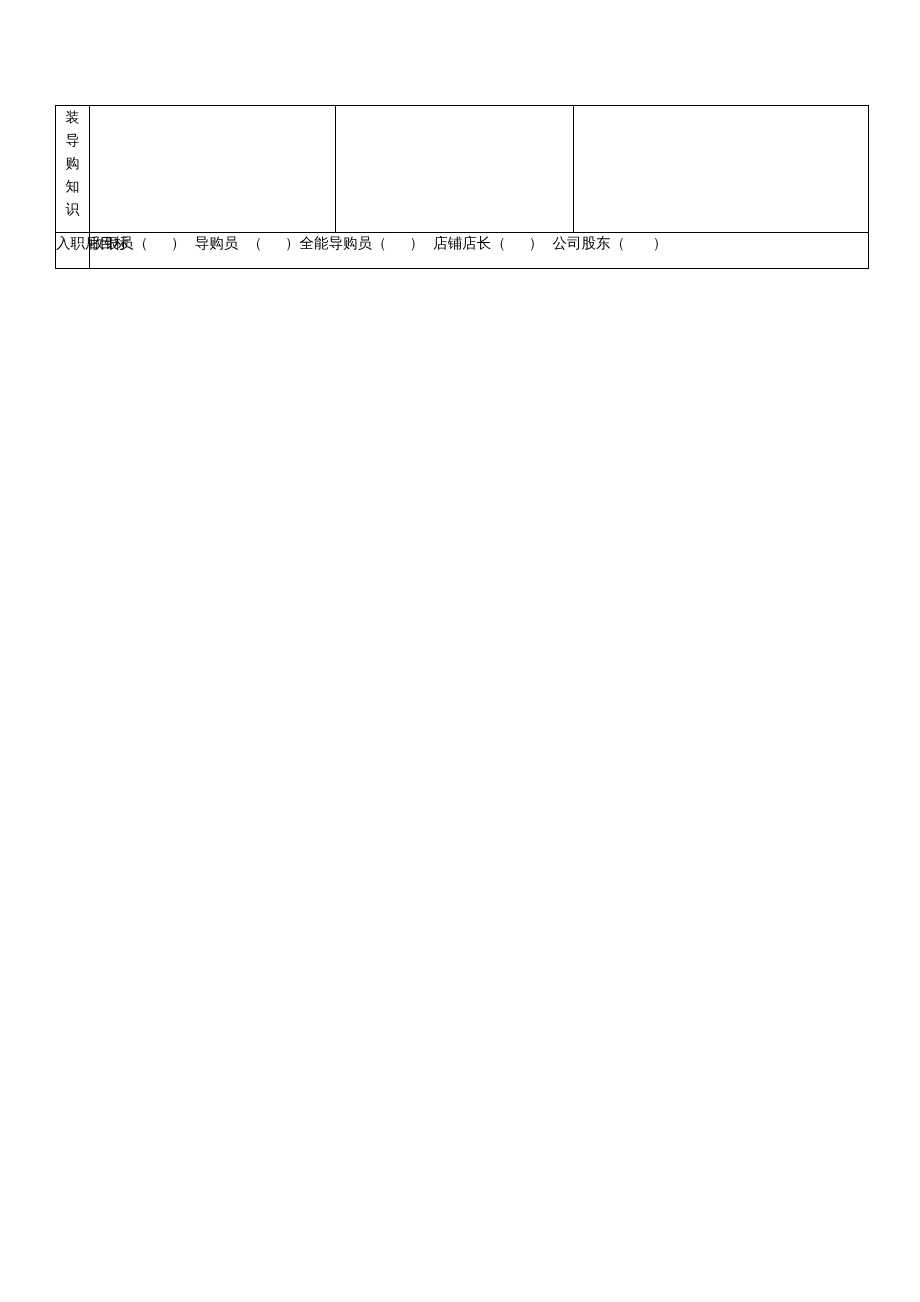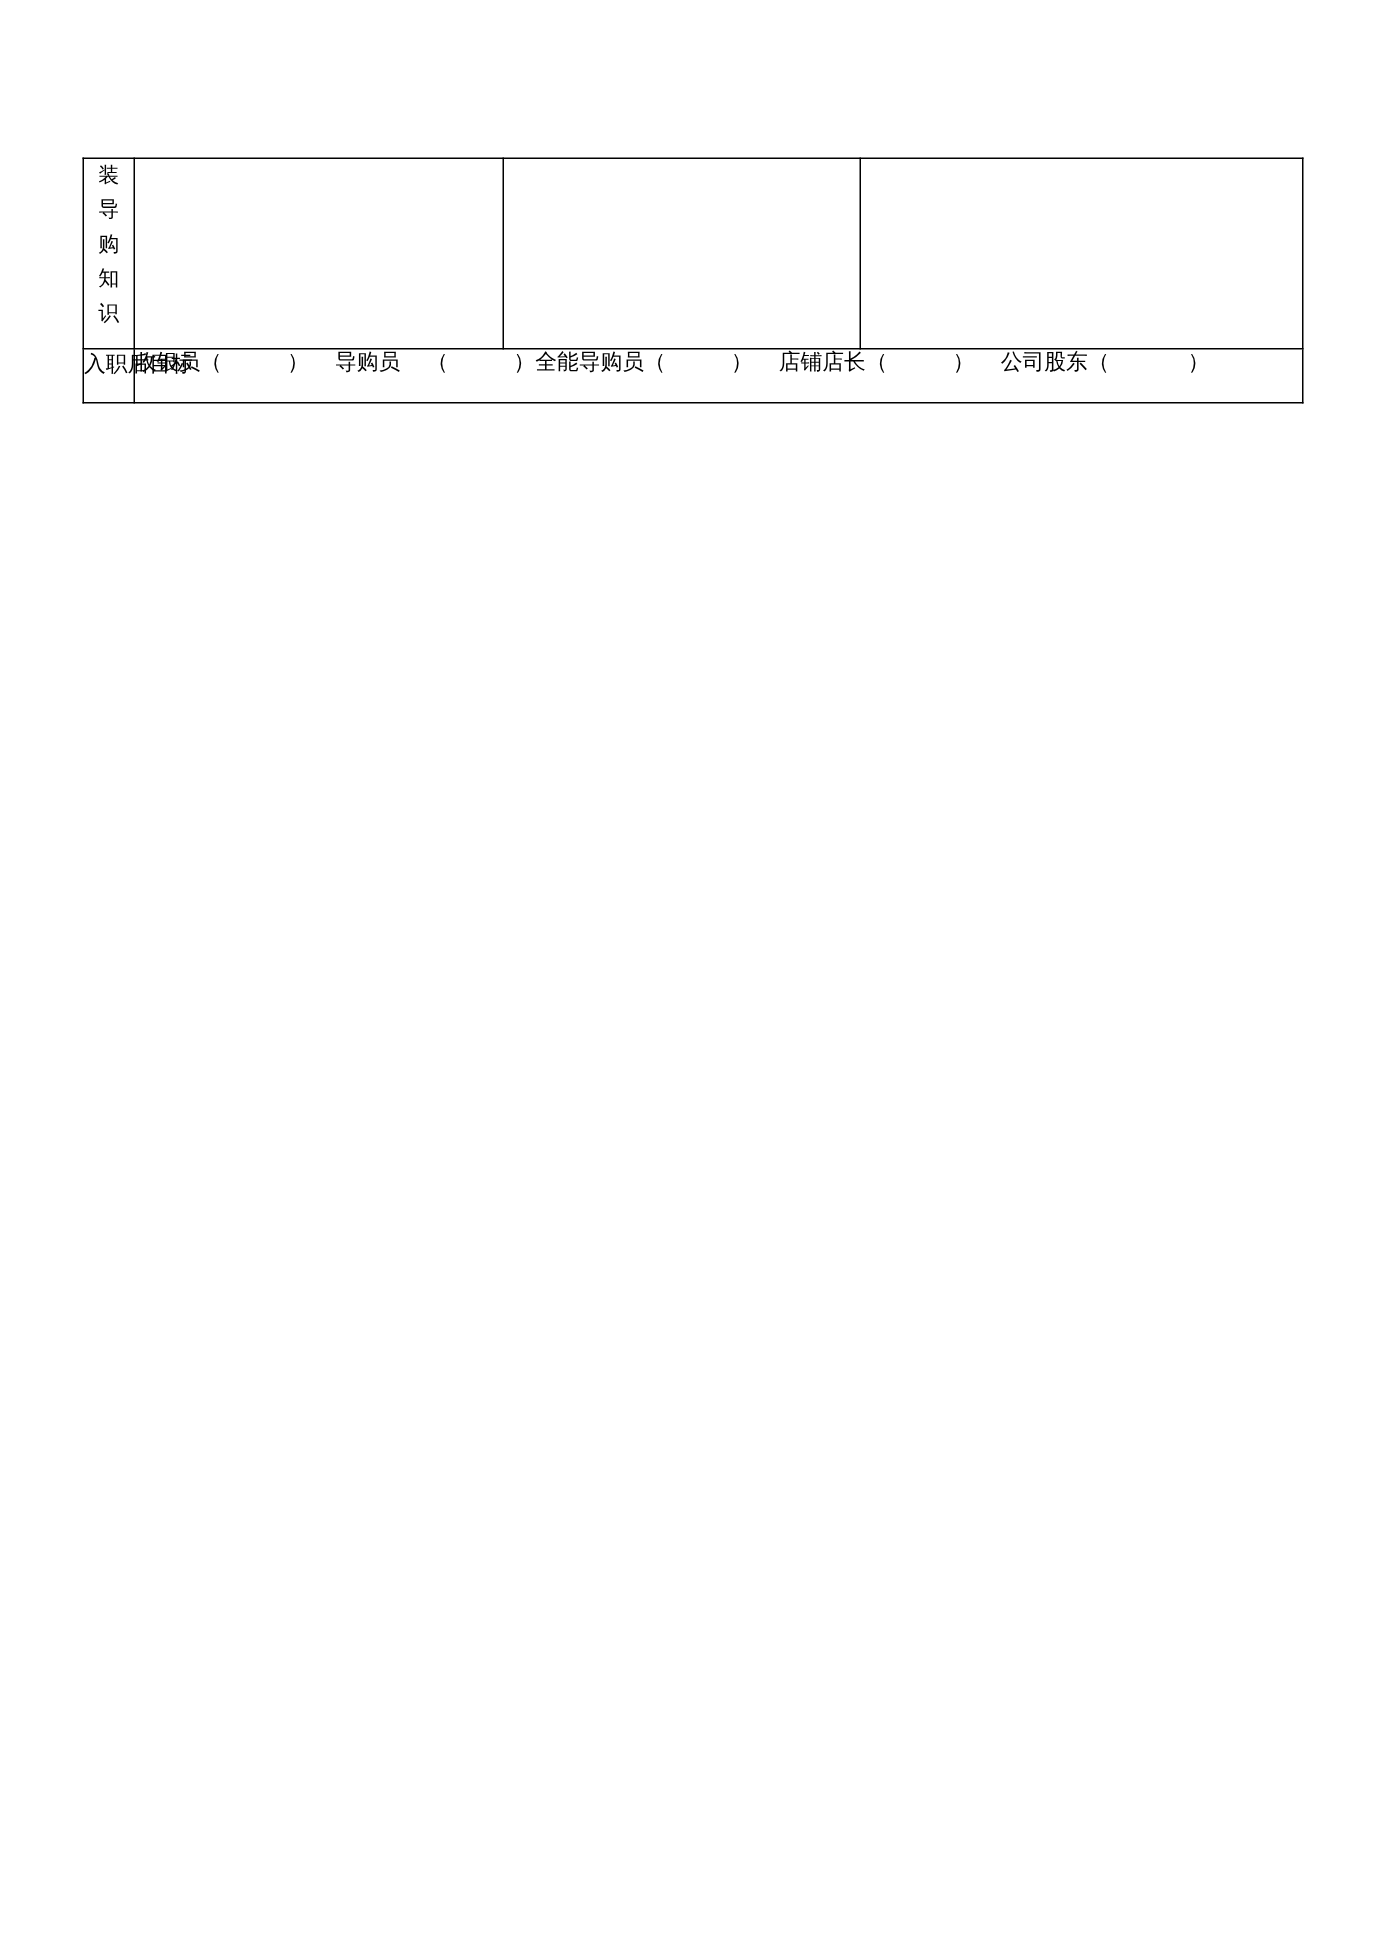--- a/index.html
+++ b/index.html
@@ -81,21 +81,20 @@
 
   td.cell-goal-label {
     width: 137px;
     vertical-align: middle;
     padding: 0 0 0 6px;
   }
 
   td.cell-goal-options {
     vertical-align: middle;
     padding: 0 0 0 6px;
-    font-family: Liberation Mono, monospace;
   }
 
   .goal-label-text,
   .goal-options-text {
     display: block;
     font-size: 14.5px;
     line-height: 20px;
     color: #000000;
     white-space: pre;
   }

